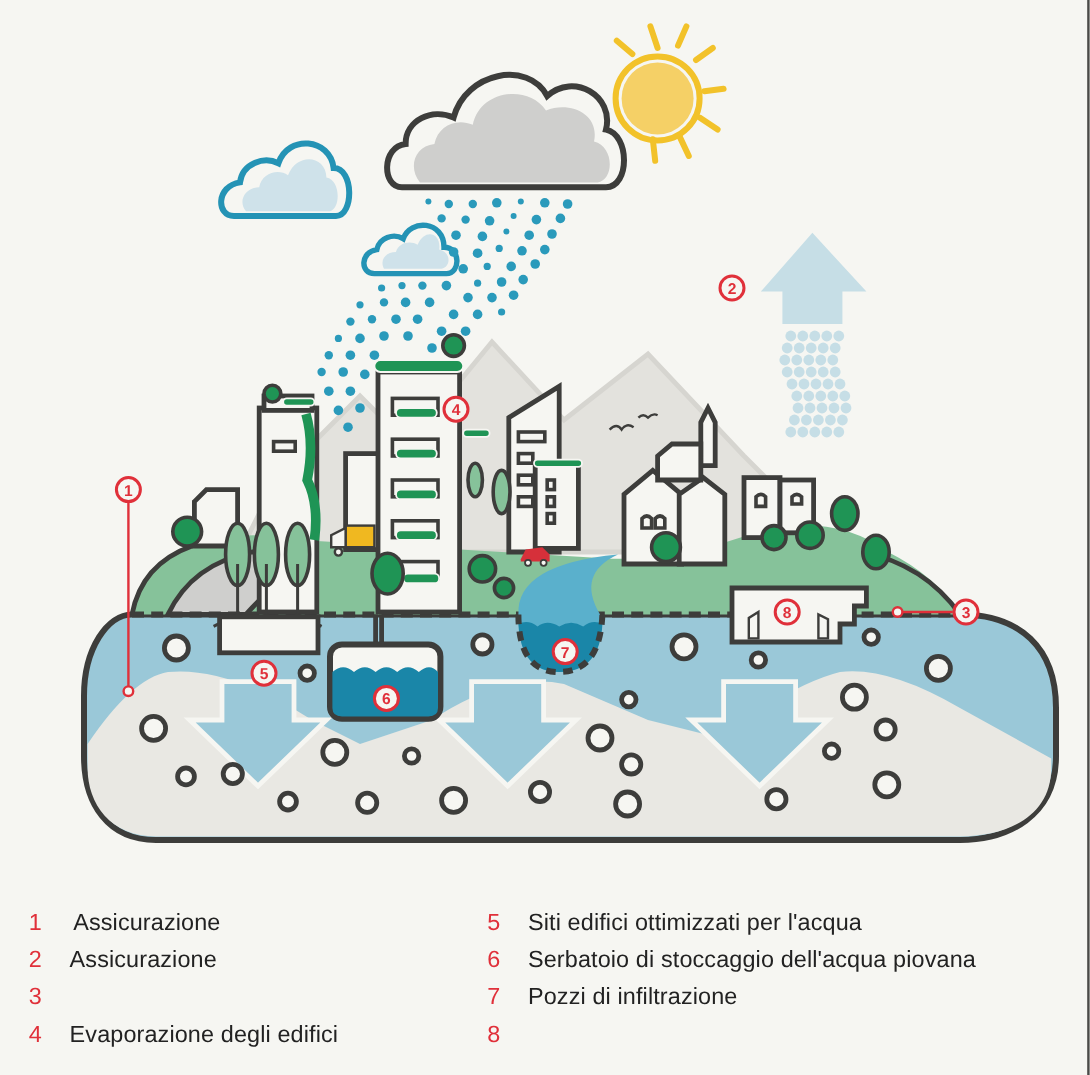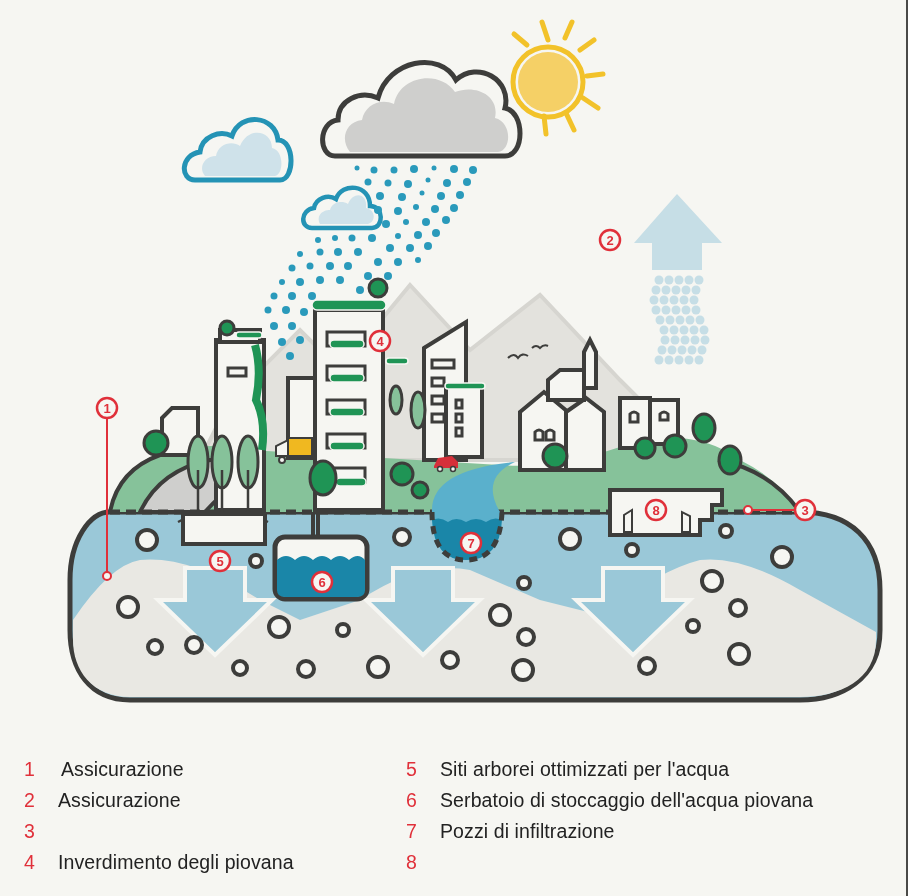--- a/index.html
+++ b/index.html
@@ -390,27 +390,27 @@
     </div>
     <div class="legend-item">
       <span class="legend-num">2</span>
       <span class="legend-label">Assicurazione</span>
     </div>
     <div class="legend-item">
       <span class="legend-num">3</span>
     </div>
     <div class="legend-item">
       <span class="legend-num">4</span>
-      <span class="legend-label">Inverdimento degli piovana</span>
+      <span class="legend-label">Evaporazione degli edifici</span>
     </div>
   </div>
   <div class="legend-col right">
     <div class="legend-item">
       <span class="legend-num">5</span>
-      <span class="legend-label">Siti arborei ottimizzati per l'acqua</span>
+      <span class="legend-label">Siti edifici ottimizzati per l'acqua</span>
     </div>
     <div class="legend-item">
       <span class="legend-num">6</span>
       <span class="legend-label">Serbatoio di stoccaggio dell'acqua piovana</span>
     </div>
     <div class="legend-item">
       <span class="legend-num">7</span>
       <span class="legend-label">Pozzi di infiltrazione</span>
     </div>
     <div class="legend-item">

